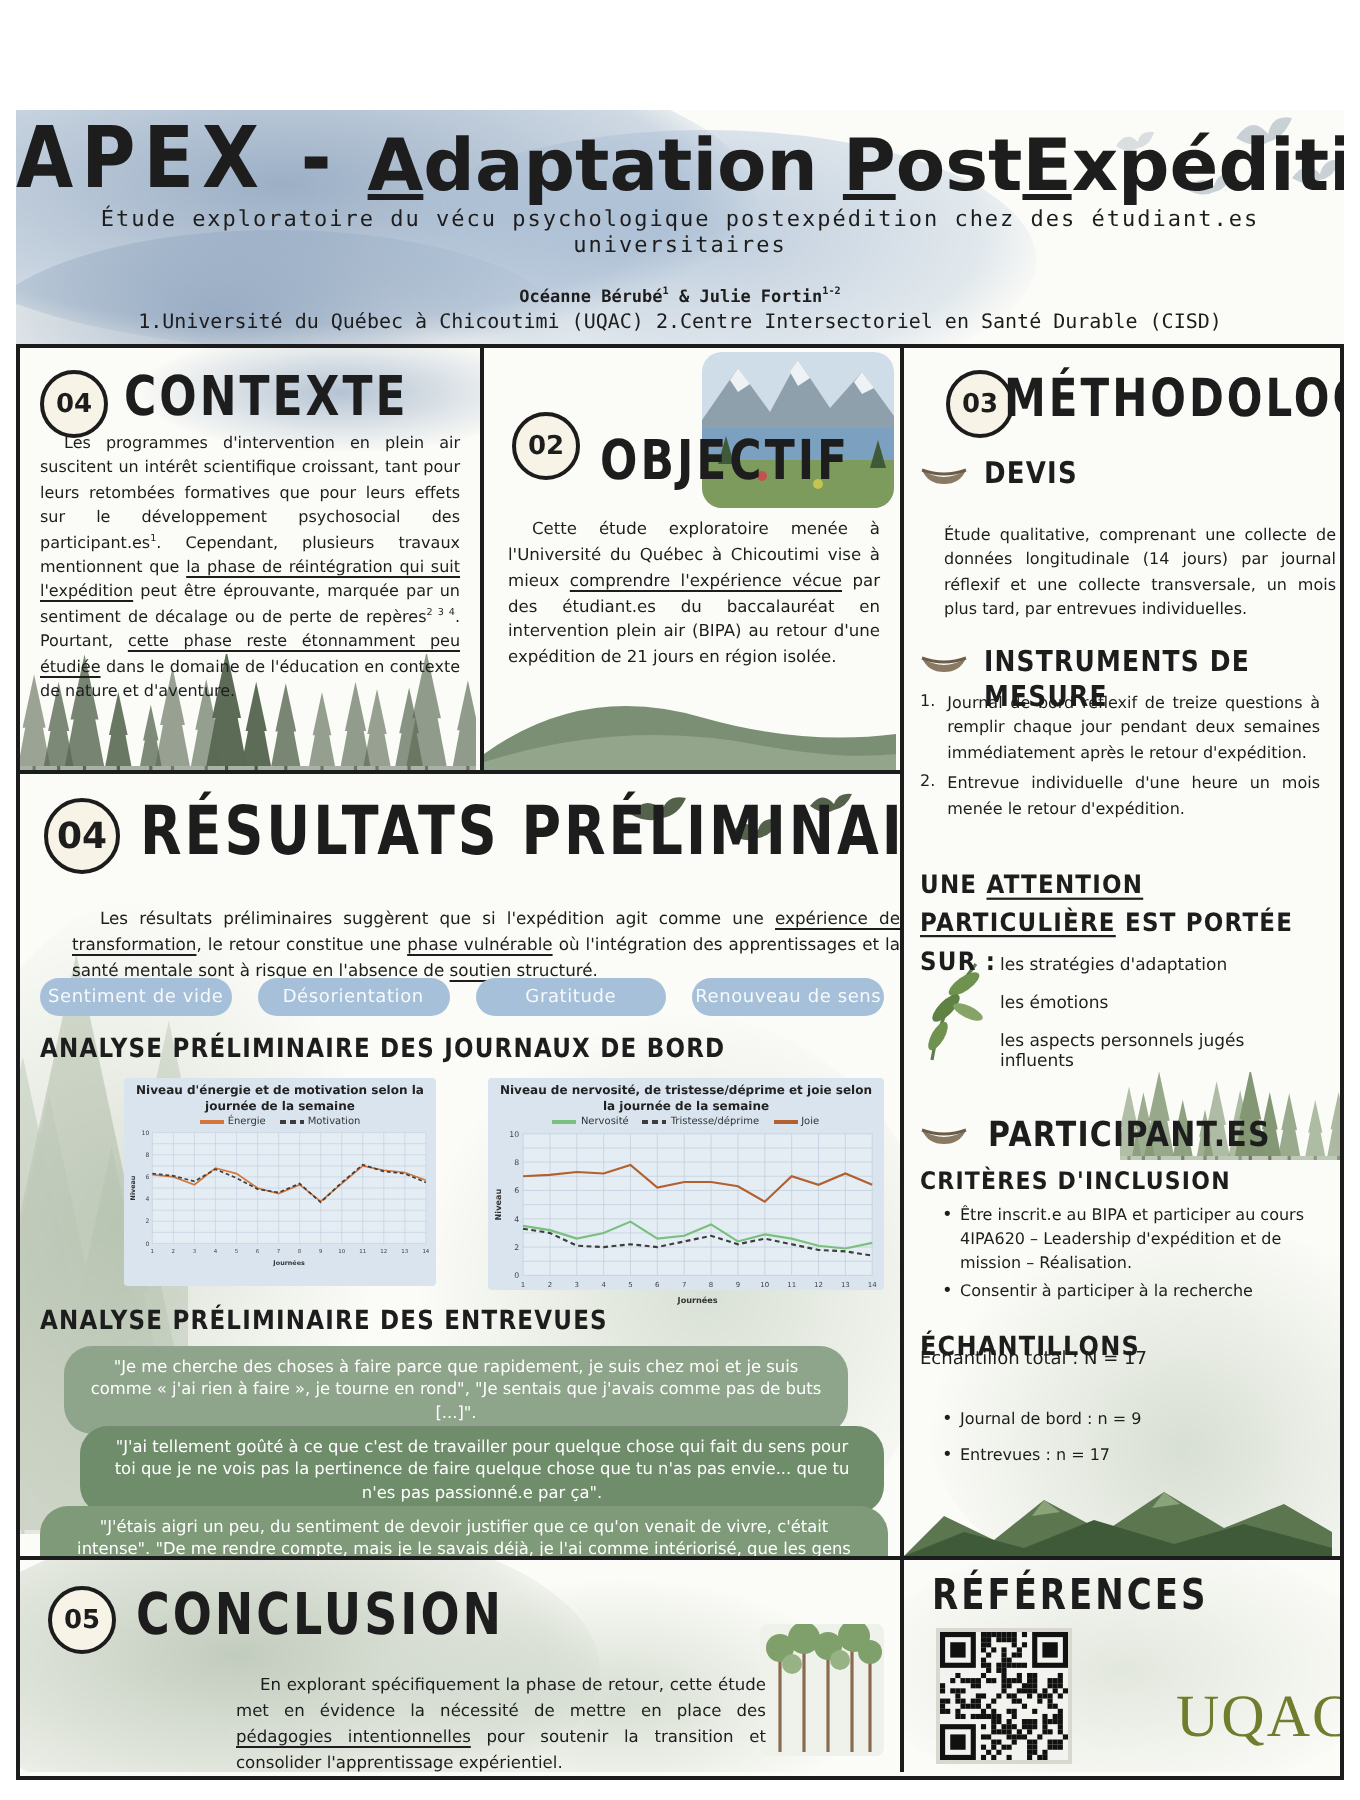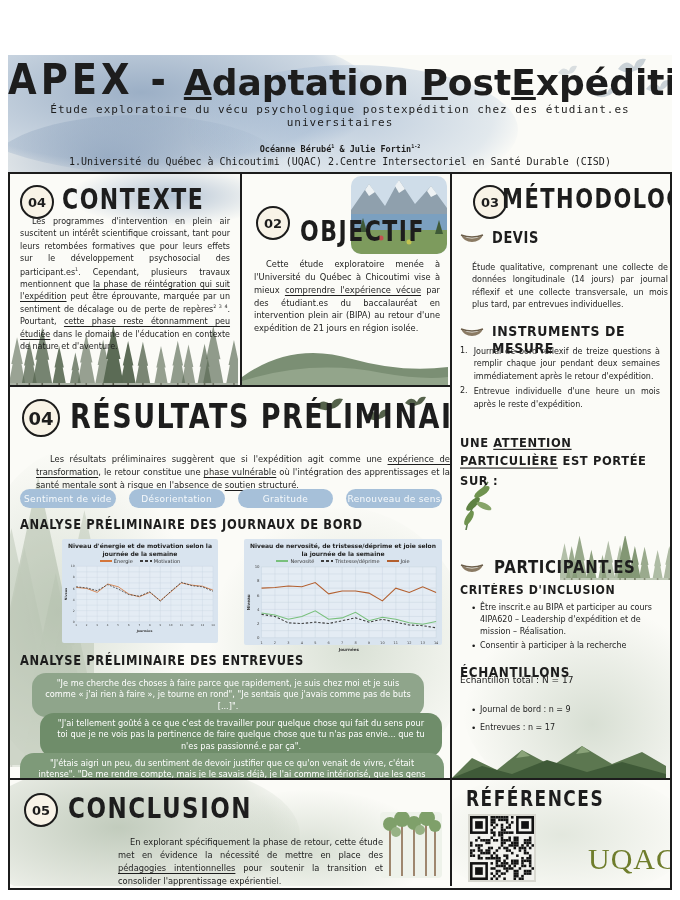--- a/index.html
+++ b/index.html
@@ -218,32 +218,37 @@
             <path d="M1,3 Q12,7 23,3" stroke="#6b5d49" stroke-width="1.5" fill="none"></path>
       </svg>
       <div class="subhead" style="left:40px;top:150px;font-size:12.5px;transform:scaleY(1.15);">INSTRUMENTS DE MESURE</div>
       <div style="position:absolute;left:8px;top:172px;width:200px;z-index:3;">
         <div style="display:flex;gap:6px;margin-bottom:3px;">
               <span style="font-size:8px;">1.</span>
               <span class="body-text" style="position:static;">Journal de bord réflexif de treize questions à remplir chaque jour pendant deux semaines immédiatement après le retour d'expédition.</span>
             </div>
         <div style="display:flex;gap:6px;">
               <span style="font-size:8px;">2.</span>
-              <span class="body-text" style="position:static;">Entrevue individuelle d'une heure un mois après le reste d'expédition.</span>
+              <span class="body-text" style="position:static;">Entrevue individuelle d'une heure un mois menée le retour d'expédition.</span>
             </div>
       </div>
 
       <div class="subhead" style="left:8px;top:262px;width:190px;font-size:11.5px;line-height:1.5;transform:scaleY(1.1);"><span>UNE </span><span class="u">ATTENTION PARTICULIÈRE</span><span> EST PORTÉE SUR :</span></div>
       <svg width="34" height="56" viewBox="0 0 34 56" style="position:absolute;left:8px;top:304px;">
         <path d="M28,4 Q10,26 6,52" stroke="#5e7d4e" stroke-width="1.6" fill="none"></path>
         <ellipse cx="22" cy="14" rx="9" ry="3.5" transform="rotate(-35 22 14)" fill="#6f934f"></ellipse>
         <ellipse cx="13" cy="26" rx="9" ry="3.5" transform="rotate(-45 13 26)" fill="#5e8243"></ellipse>
         <ellipse cx="9" cy="40" rx="8" ry="3.2" transform="rotate(-60 9 40)" fill="#6f934f"></ellipse>
         <ellipse cx="24" cy="28" rx="8" ry="3" transform="rotate(25 24 28)" fill="#86a468"></ellipse>
       </svg>
+      <div style="position:absolute;left:48px;top:304px;width:160px;z-index:3;">
+        <div style="font-size:8.5px;margin-bottom:9px;">les stratégies d'adaptation</div>
+        <div style="font-size:8.5px;margin-bottom:9px;">les émotions</div>
+        <div style="font-size:8.5px;">les aspects personnels jugés influents</div>
+      </div>
 
       <svg width="110" height="44" viewBox="0 0 110 44" style="position:absolute;right:0;top:362px;opacity:.85;">
             <g fill="#6d855c" opacity="0.60">
               <polygon points="-1.5994476165980798,42 10.612753515089164,42 4.506652949245542,9.862628600823044"></polygon>
               <polygon points="0.14515254507152608,27.53818287037037 8.868153353419558,27.53818287037037 4.506652949245542,7.291638888888883"></polygon>
               <rect x="3.706652949245542" y="42" width="1.6" height="2" fill="#4a3f33"></rect>
             </g>
             <g fill="#6d855c" opacity="0.78">
               <polygon points="6.087200274348423,42 17.31643484224966,42 11.701817558299041,12.449382716049382"></polygon>
               <polygon points="7.691376641191456,28.702222222222222 15.712258475406625,28.702222222222222 11.701817558299041,10.085333333333331"></polygon>

